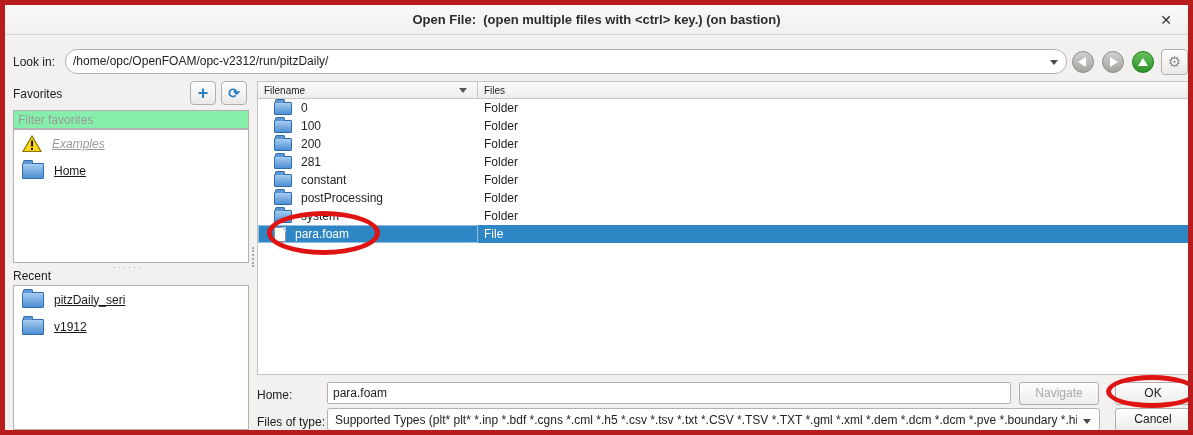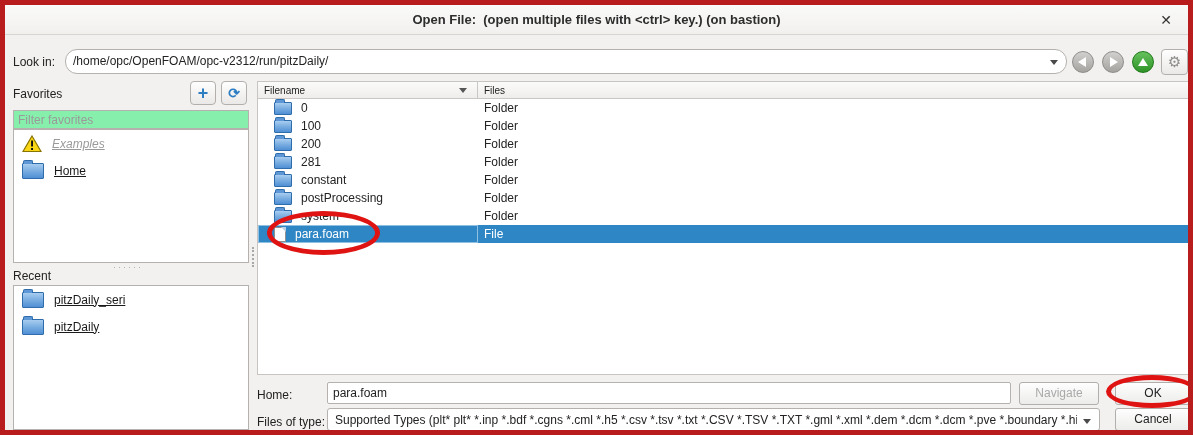--- a/index.html
+++ b/index.html
@@ -187,21 +187,21 @@
   <div class="v-splitter"></div>
 
   <span class="label section-label" style="left:8px; top:264px;">Recent</span>
   <div class="listbox recent-list" id="recent-list">
       <div class="side-item">
         <span class="folder-icon big"></span>
         <span class="side-label">pitzDaily_seri</span>
       </div>
       <div class="side-item">
         <span class="folder-icon big"></span>
-        <span class="side-label">pitzDaily</span>
+        <span class="side-label">v1912</span>
       </div>
     </div>
 
   <div class="file-table">
     <div class="thead">
       <div class="th-name">
         <span>Filename</span>
         <span class="sort-arrow"></span>
       </div>
       <div class="th-type">

